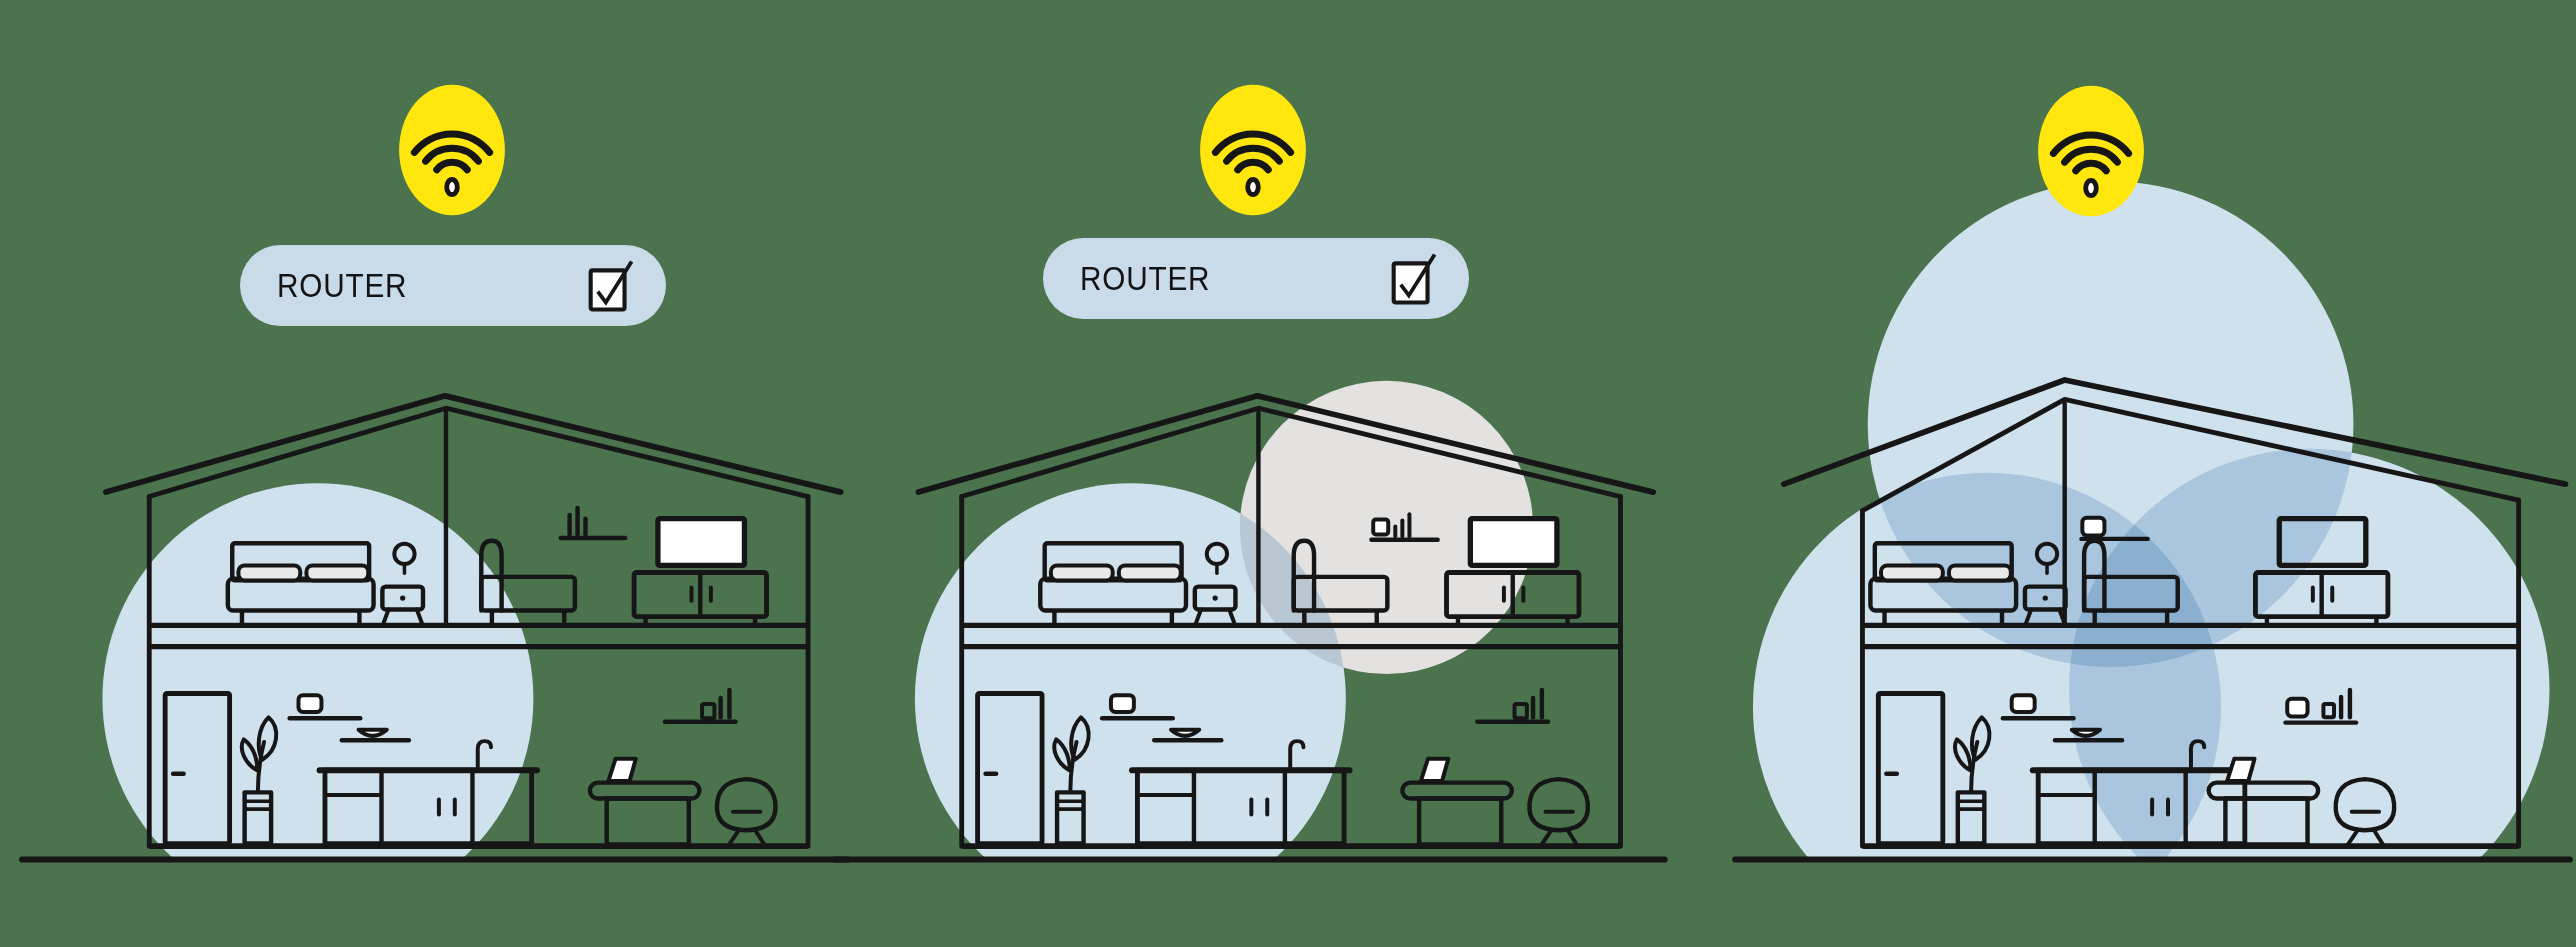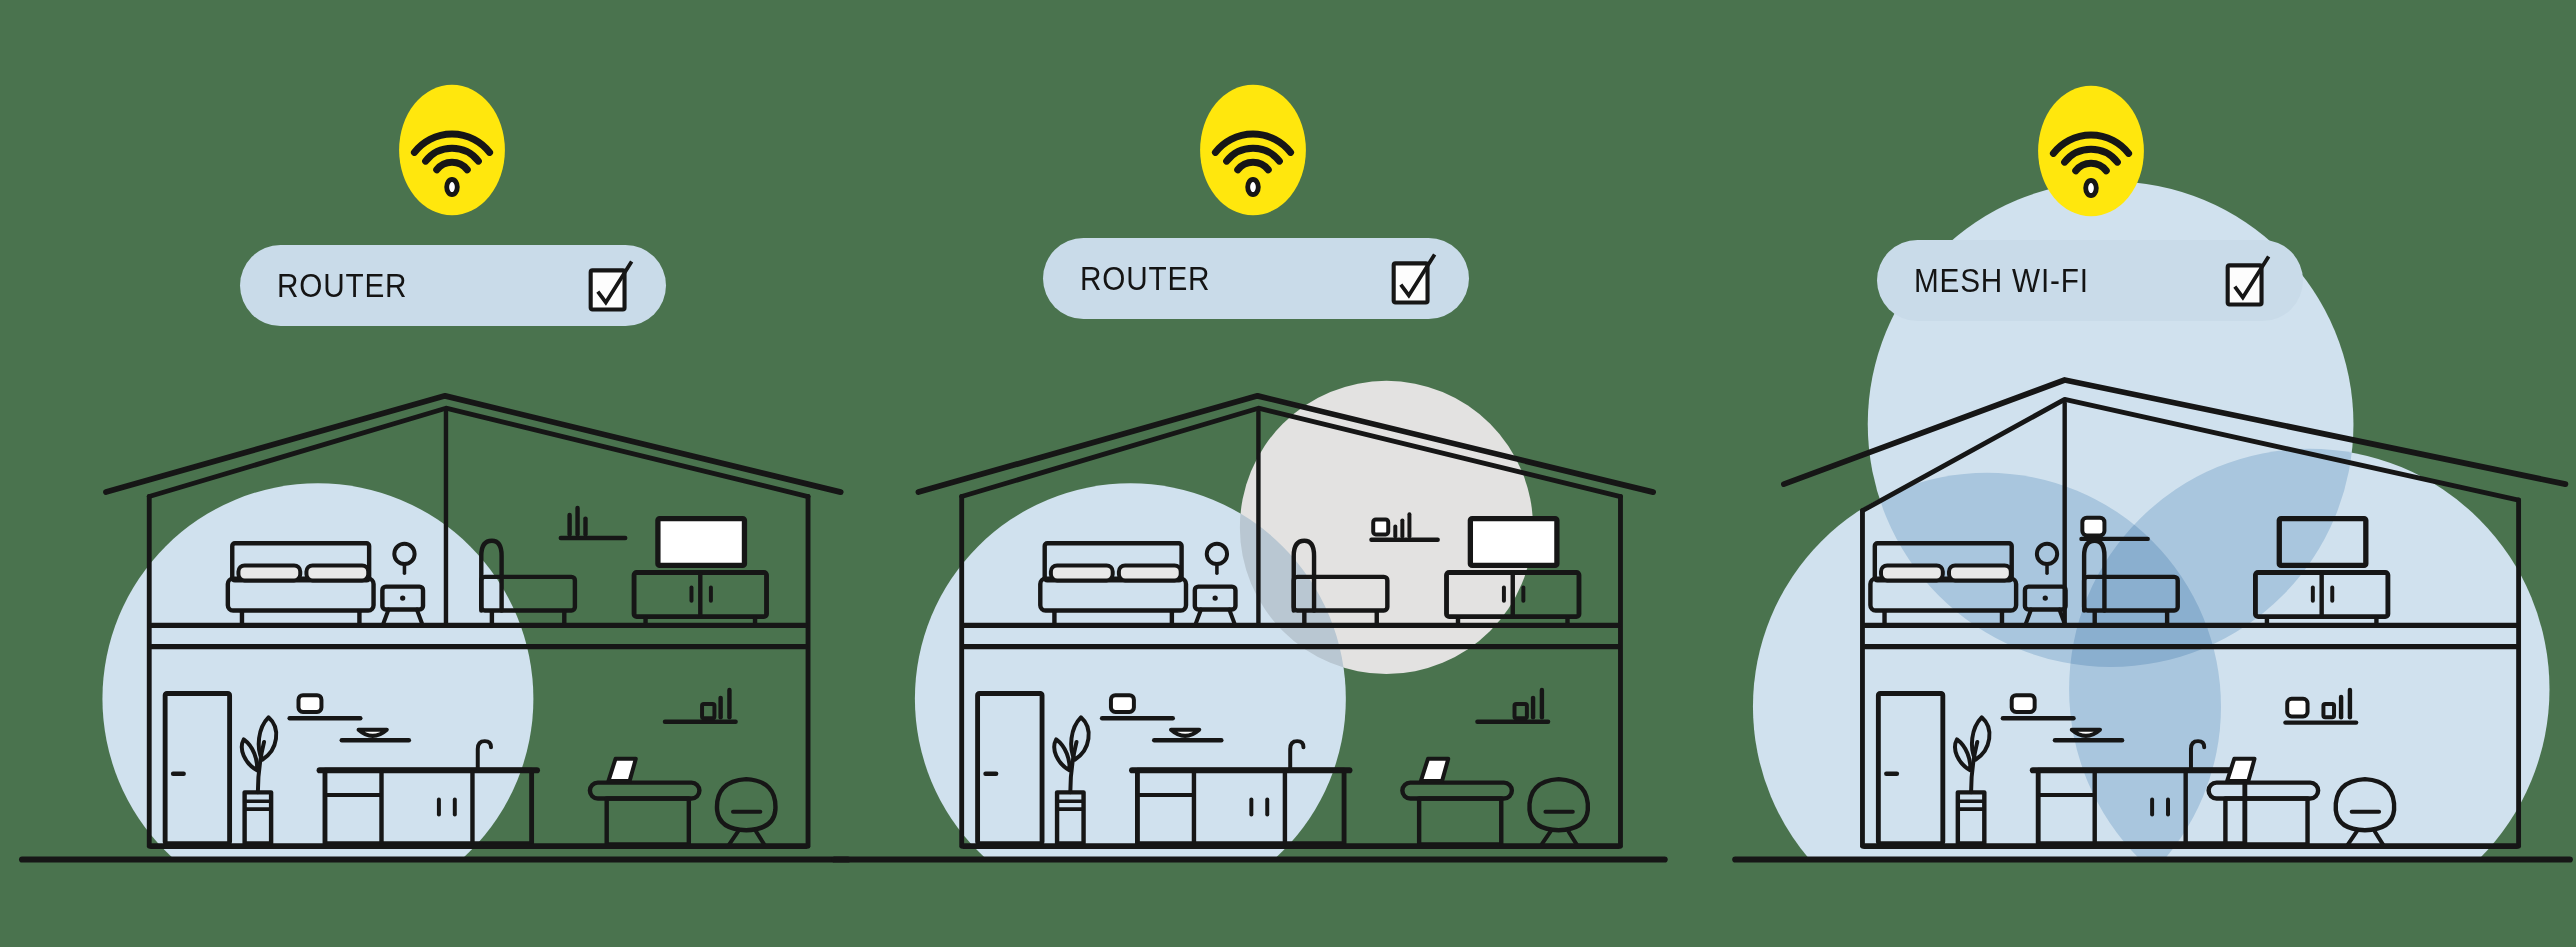--- a/index.html
+++ b/index.html
@@ -280,21 +280,14 @@
 
   <div class="badge badge-3">
     <svg width="110" height="134" viewBox="0 0 124 152">
       <ellipse cx="62" cy="76" rx="60" ry="74" class="jsYellow" fill="#FFE70D"></ellipse>
       <path d="M44.7 98.4 A22 22 0 0 1 79.3 98.4" class="jsArc" fill="none" stroke="#161616" stroke-width="8" stroke-linecap="round"></path>
       <path d="M32.1 88.6 A38 38 0 0 1 91.9 88.6" class="jsArc" fill="none" stroke="#161616" stroke-width="8" stroke-linecap="round"></path>
       <path d="M19.4 78.7 A54 54 0 0 1 104.6 78.7" class="jsArc" fill="none" stroke="#161616" stroke-width="8" stroke-linecap="round"></path>
       <ellipse cx="62" cy="118" rx="6" ry="8.5" class="jsDot" fill="#FFFFFF" stroke="#161616" stroke-width="5.5"></ellipse>
     </svg>
   </div>
-  <div class="pill pill-blue pill-3a">
-    <span class="pill-label">MESH WI-FI</span>
-    <svg class="checkbox" width="41" height="57" viewBox="0 0 46 64">
-      <rect x="3" y="15" width="38" height="44" rx="2" class="jsBox" fill="#FDFDFD" stroke="#161616" stroke-width="4.6"></rect>
-      <path d="M11 39 L20 51 L49 5" class="jsCheck" fill="none" stroke="#161616" stroke-width="4.2"></path>
-    </svg>
-  </div>
 </div>
 
 
 </body></html>

